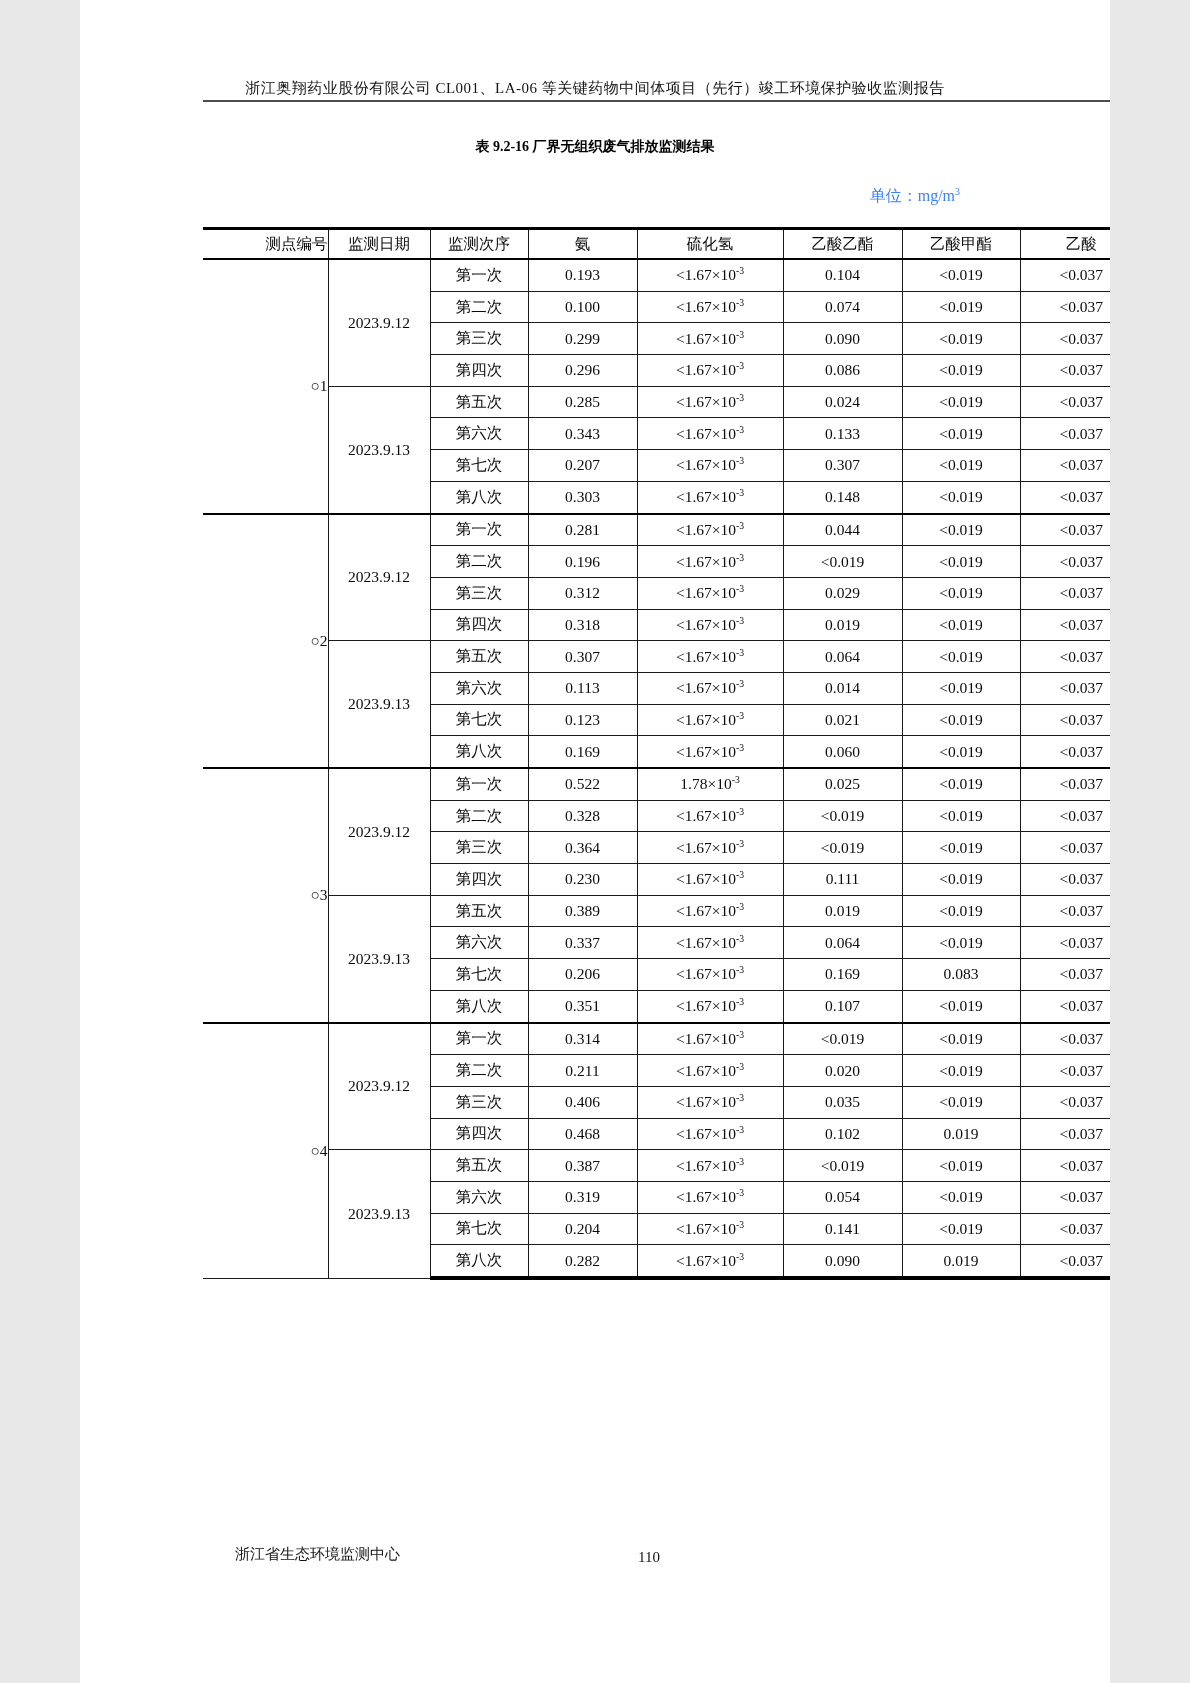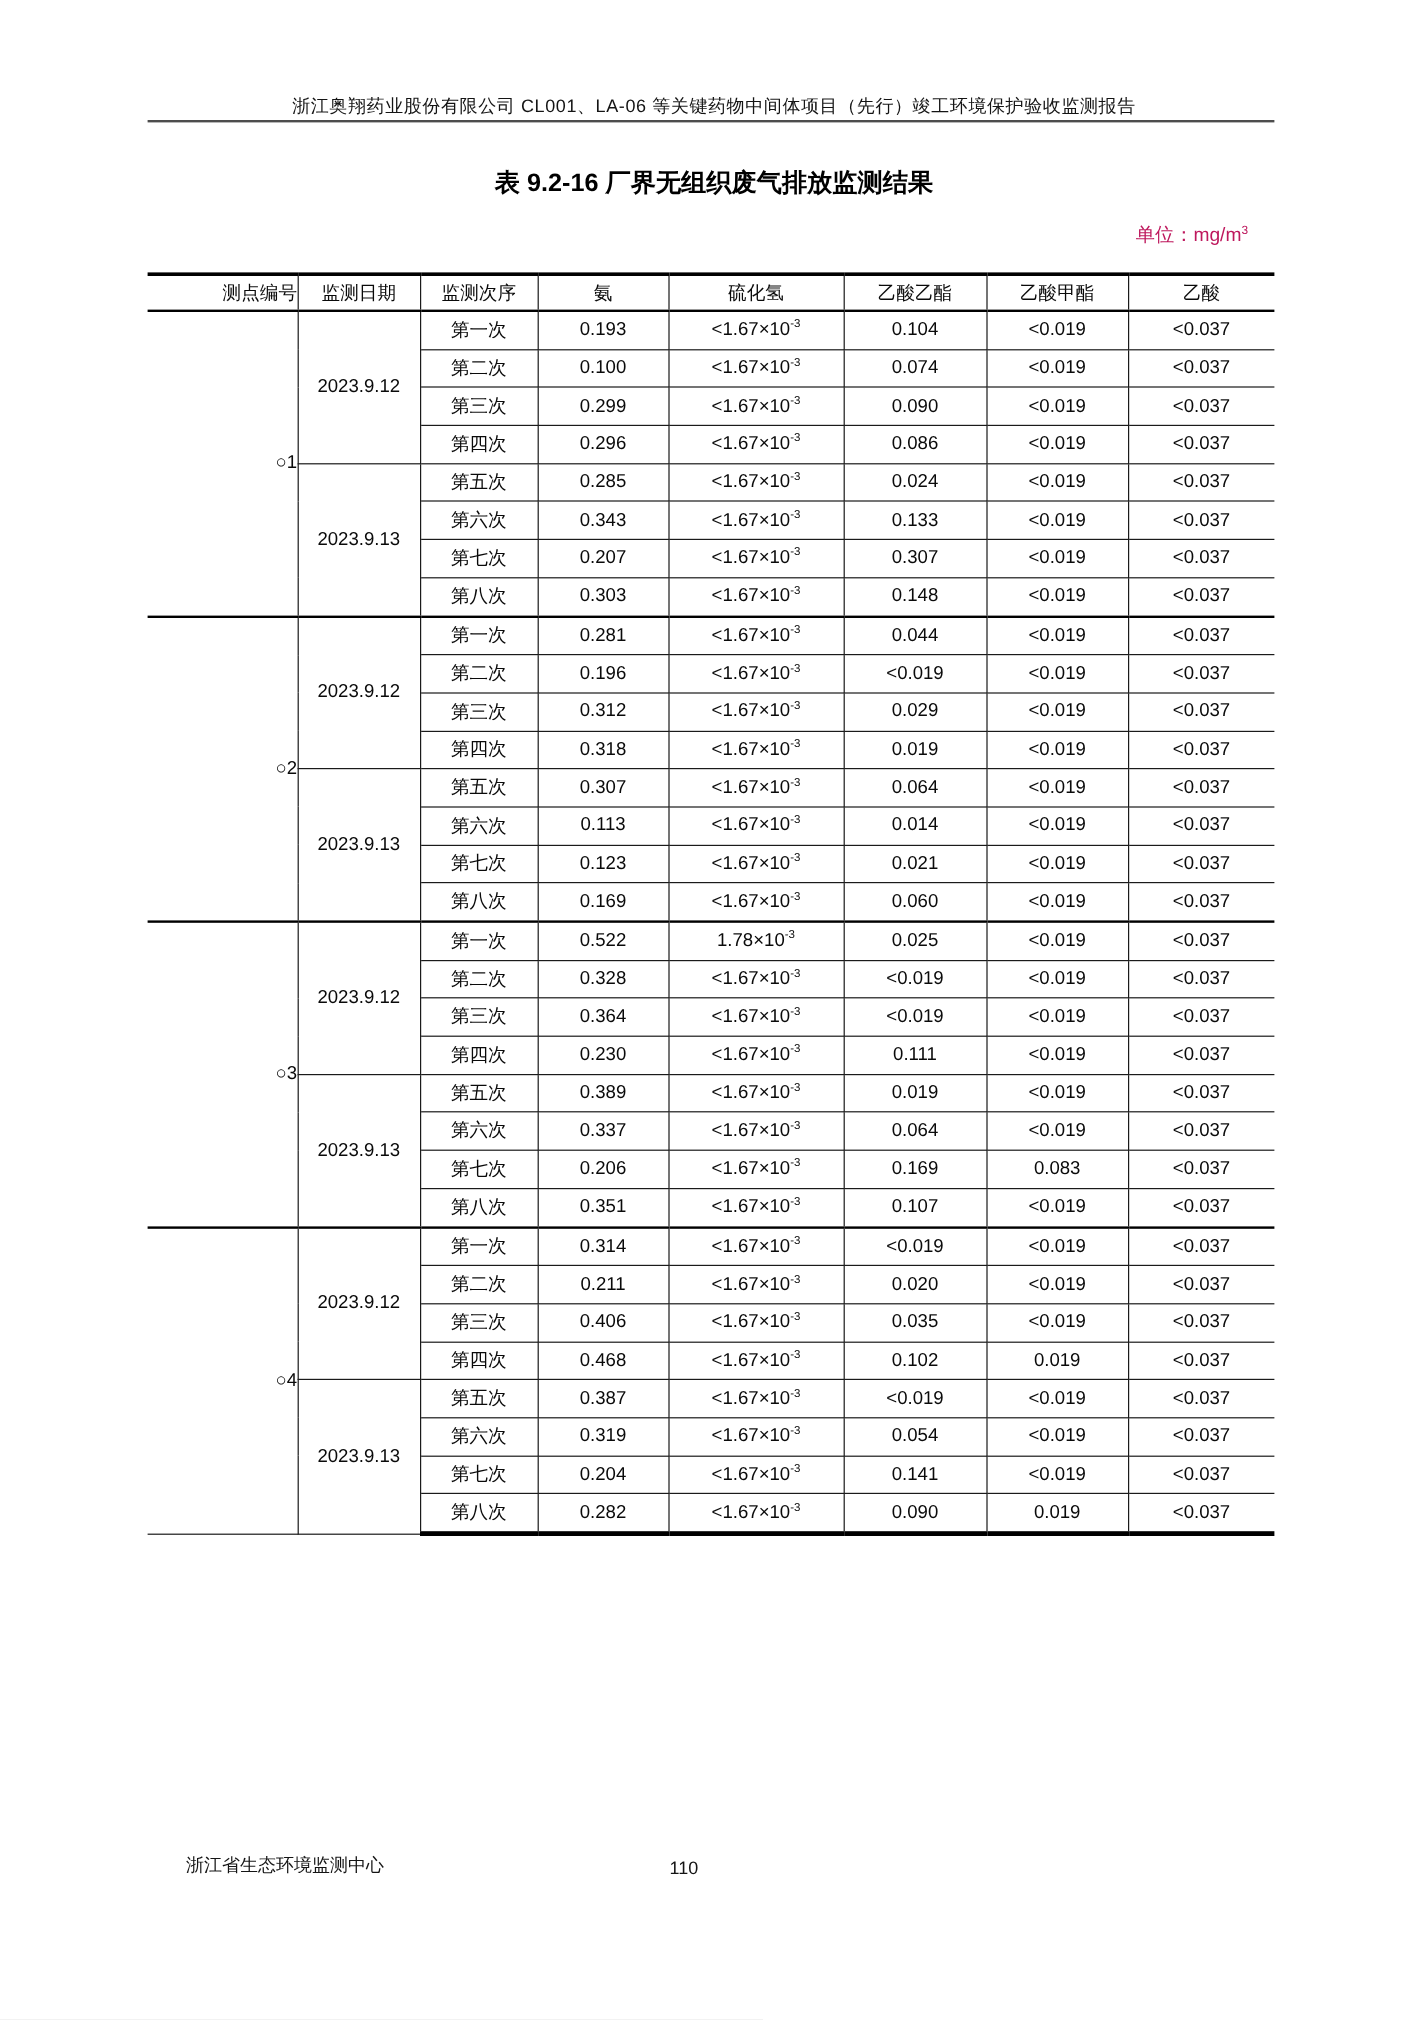--- a/index.html
+++ b/index.html
@@ -1,34 +1,34 @@
 <!DOCTYPE html>
 <html><head>
 <meta charset="utf-8">
 <style>
   html,body{margin:0;padding:0;background:#e8e8e8;}
   .page{
-    position:relative;width:1190px;height:1683px;background:#ffffff;
+    position:relative;width:1030px;height:1683px;background:#ffffff;
     margin:0 auto;color:#000;
-    font-family:Liberation Sans, sans-serif;
+    font-family:Liberation Serif, serif;
     overflow:hidden;
   }
   .doc-header-text{
     position:absolute;top:79px;left:0;width:100%;
     text-align:center;font-size:15px;letter-spacing:0.5px;color:#141414;
   }
   .doc-header-rule{
     position:absolute;top:100px;left:123px;width:939px;height:2px;background:#4d4d4d;
   }
   .table-title{
     position:absolute;top:138px;left:0;width:100%;margin:0;
-    text-align:center;font-size:21px;font-weight:bold;color:#000;
+    text-align:center;font-size:14px;font-weight:bold;color:#000;
   }
   .unit-line{
-    position:absolute;top:186px;right:150px;font-size:16px;color:#be185d;
+    position:absolute;top:186px;right:150px;font-size:16px;color:#3b82f6;
   }
   .table-wrap{position:absolute;top:227px;left:123px;}
   table.monitor{
     border-collapse:collapse;table-layout:fixed;width:939px;
     font-size:15.5px;color:#0a0a0a;
   }
   table.monitor th, table.monitor td{
     border:1px solid #1a1a1a;text-align:center;vertical-align:middle;
     padding:0;height:30.7px;font-weight:normal;overflow:hidden;white-space:nowrap;
   }

